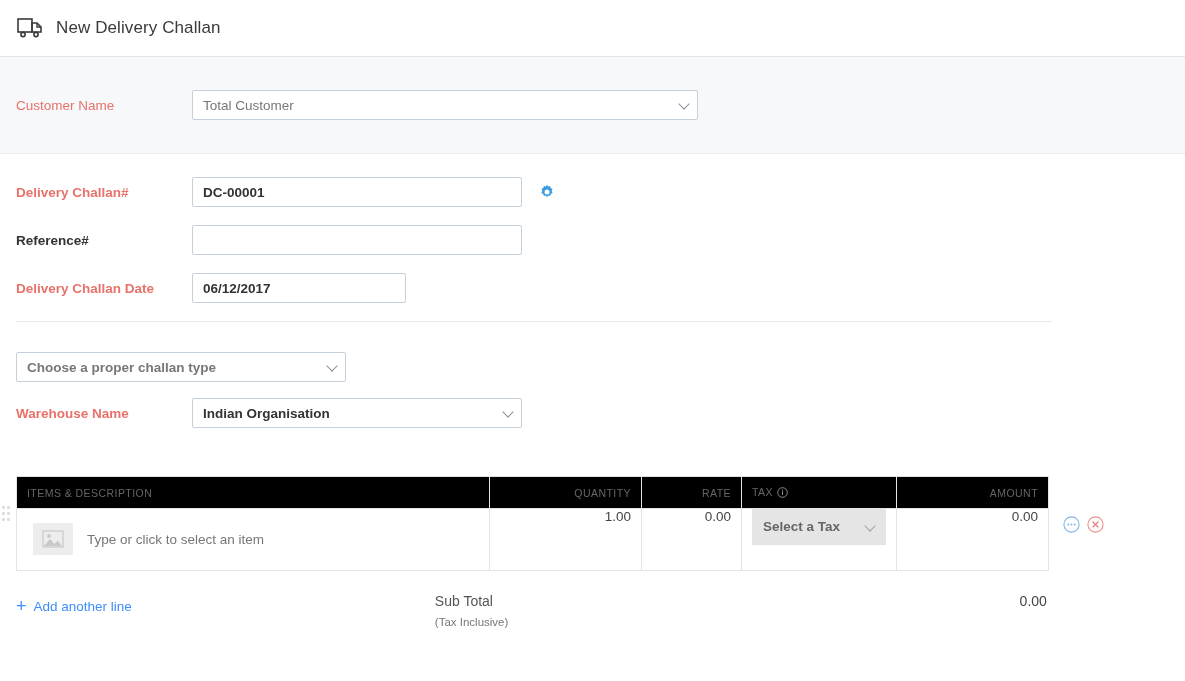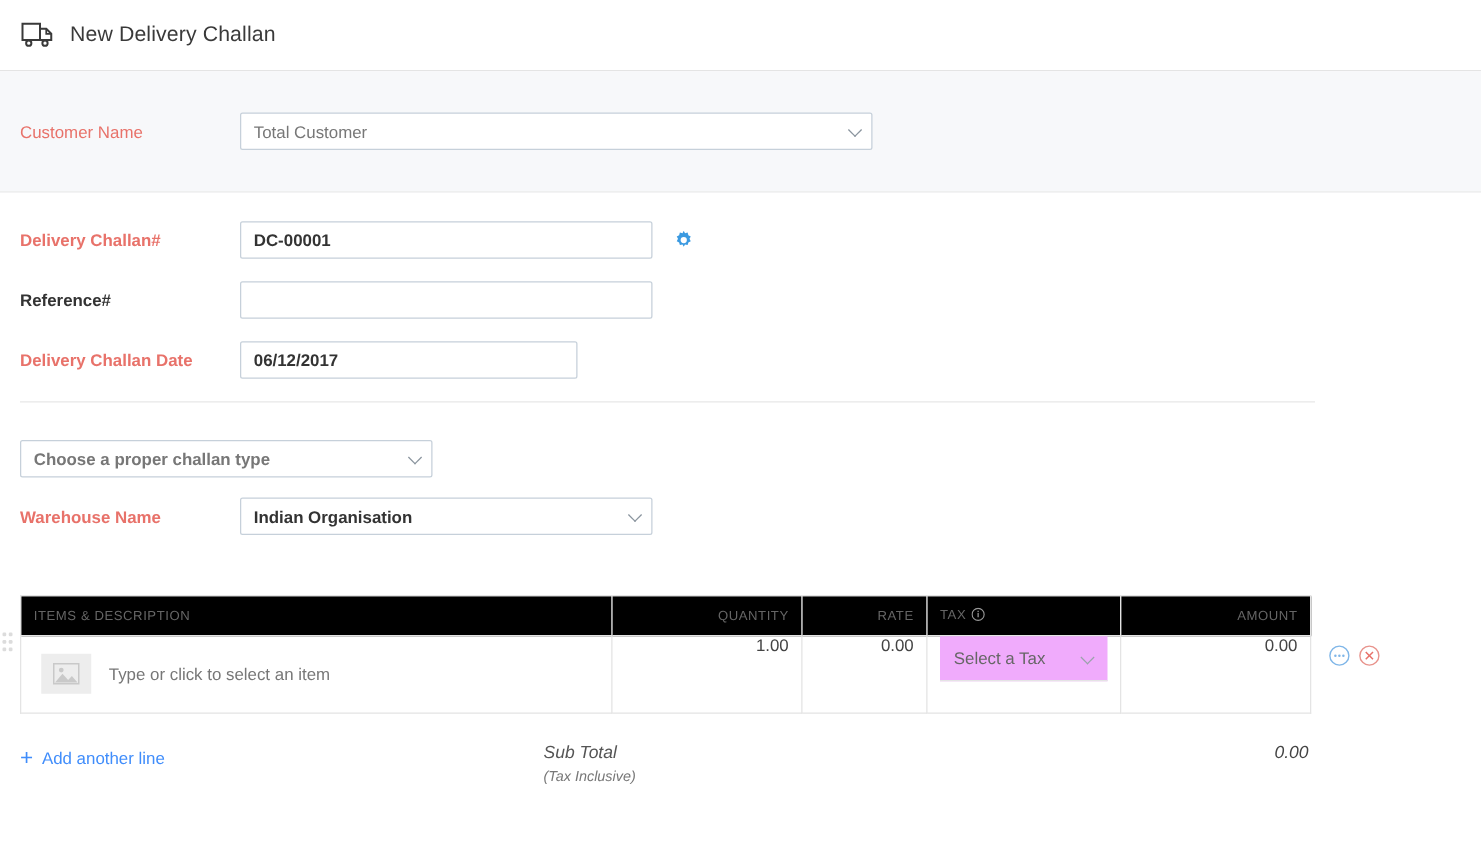--- a/index.html
+++ b/index.html
@@ -73,21 +73,21 @@
     position: absolute;
     right: 9px; top: 50%;
     width: 8px; height: 8px;
     margin-top: -5px;
     border-right: 1.6px solid #8a949e;
     border-bottom: 1.6px solid #8a949e;
     transform: rotate(45deg);
   }
   .w-customer { width: 506px; }
   .w-field    { width: 330px; }
-  .w-date     { width: 270px; }
+  .w-date     { width: 214px; }
 
   
   .detail-section { padding: 23px 0 0 16px; }
   .form-row { display: flex; align-items: center; margin-bottom: 18px; font-weight: bold; }
   .form-row.tight { margin-bottom: 16px; }
   .gear-icon { margin-left: 17px; width: 16px; height: 16px; display:block; }
 
   .divider {
     height: 1px;
     background: #e8e8e8;
@@ -143,29 +143,30 @@
     width: 40px; height: 32px;
     background: #ededed;
     margin: 0 14px 0 6px;
     flex: none;
     display: flex; align-items: center; justify-content: center;
   }
   .item-placeholder { color: #777777; font-size: 13.5px; }
   td.num { padding-top: 19px; color: #444; }
   td.tax-cell { padding: 0; vertical-align: top; }
   .tax-select {
-    background: #f0abfc;
+    background: #e5e5e5;
     height: 36px;
     display: flex;
     align-items: center;
     padding: 0 26px 0 11px;
     font-size: 13.5px;
     color: #666666;
     position: relative;
     border-bottom: 1px solid #e4e4e4;
+    font-weight: bold;
   }
   .tax-select .caret { right: 12px; border-color: #9aa3ab; }
   .info-icon { display: inline-block; vertical-align: -2px; margin-left: 4px; }
 
   .row-actions {
     position: absolute;
     right: -56px;
     top: 40px;
     display: flex;
     gap: 7px;
@@ -187,21 +188,20 @@
     color: #408dfb;
     font-weight: 300;
   }
   .totals {
     margin-left: 303px;
     width: 612px;
     display: flex;
     justify-content: space-between;
     align-items: flex-start;
     padding-top: 9px;
-    font-style: italic;
   }
   .subtotal-label { font-size: 14px; color: #555555; }
   .subtotal-note { font-size: 11.5px; color: #777777; margin-top: 7px; }
   .subtotal-value { font-size: 14px; color: #444444; }
 </style>
 </head>
 <body>
 
 <div class="page-header">
   <span>

